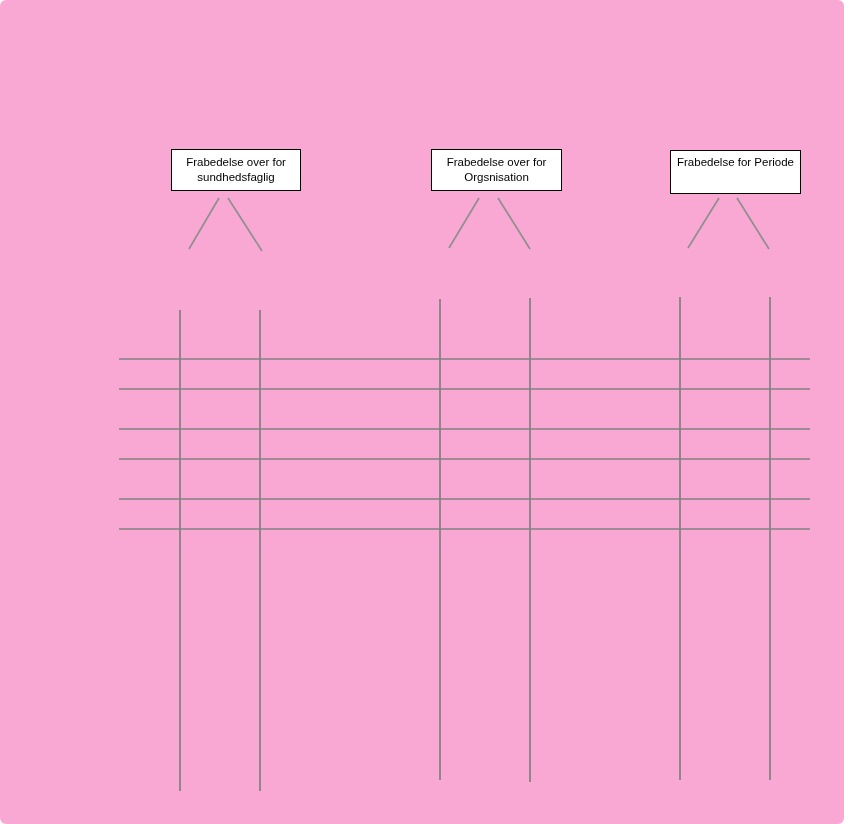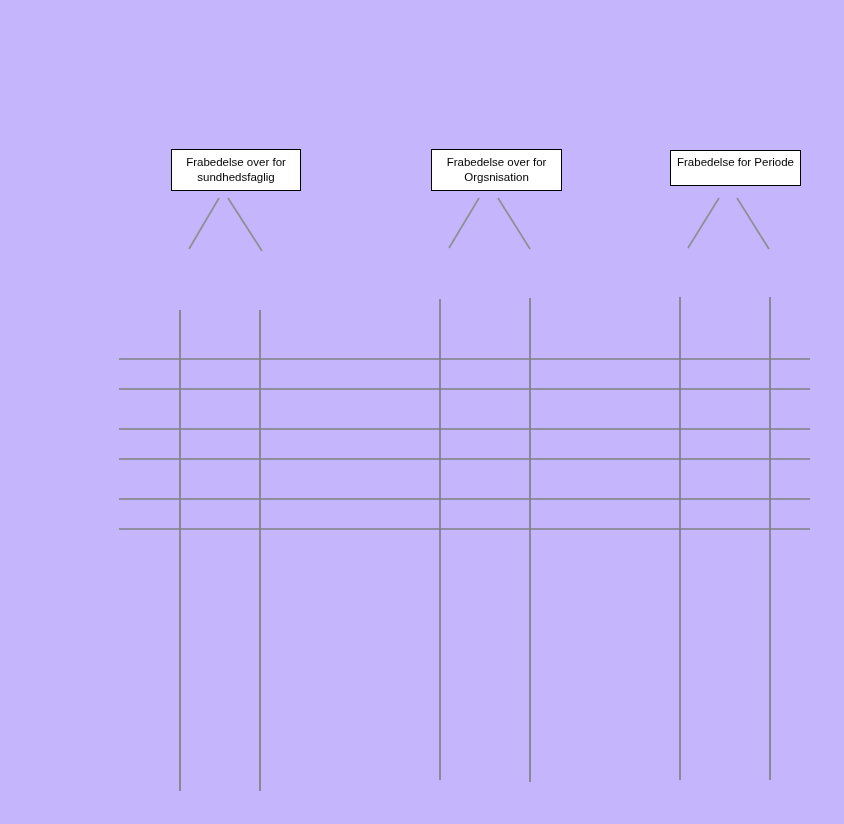--- a/index.html
+++ b/index.html
@@ -4,23 +4,24 @@
 <style>
   html, body {
     margin: 0;
     padding: 0;
     background: #ffffff;
   }
   .canvas {
     position: relative;
     width: 844px;
     height: 824px;
-    background: #c4b5fd;
+    background: #f9a8d4;
     overflow: hidden;
     font-family: "Liberation Sans", "DejaVu Sans", sans-serif;
+    border-radius: 6px;
   }
   .lines-layer {
     position: absolute;
     left: 0;
     top: 0;
     width: 844px;
     height: 824px;
     display: block;
   }
   .label-box {
@@ -75,17 +76,17 @@
   <div class="label-box" style="left: 171px; top: 149px; width: 130px; height: 42px;">
     <span class="label-line">Frabedelse over for</span>
     <span class="label-line">sundhedsfaglig</span>
   </div>
 
   <div class="label-box" style="left: 431px; top: 149px; width: 131px; height: 42px;">
     <span class="label-line">Frabedelse over for</span>
     <span class="label-line">Orgsnisation</span>
   </div>
 
-  <div class="label-box valign-top" style="left: 670px; top: 150px; width: 131px; height: 36px;">
+  <div class="label-box valign-top" style="left: 670px; top: 150px; width: 131px; height: 44px;">
     <span class="label-line">Frabedelse for Periode</span>
   </div>
 
 </div>
 
 </body></html>

